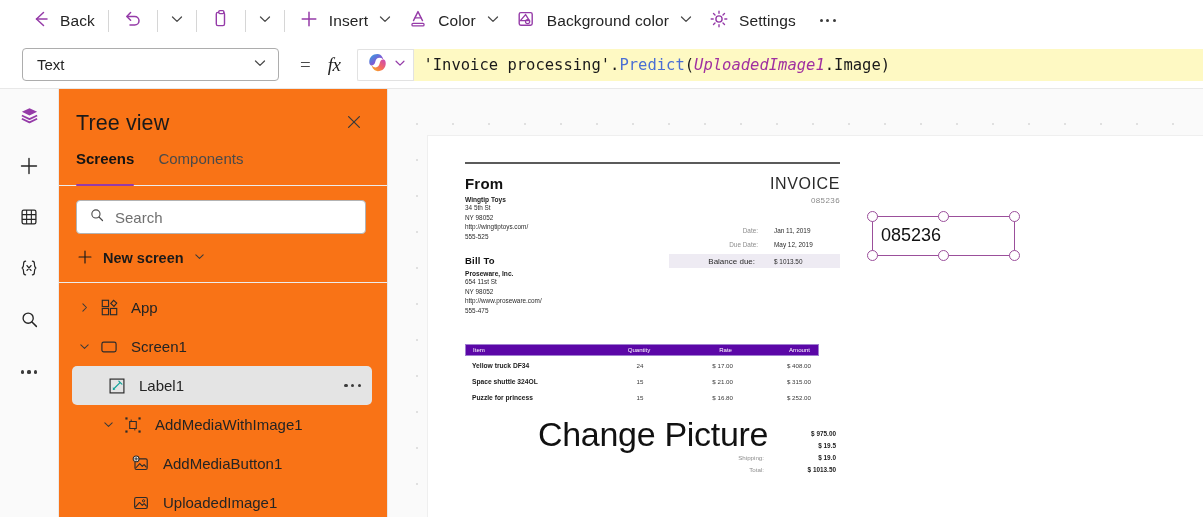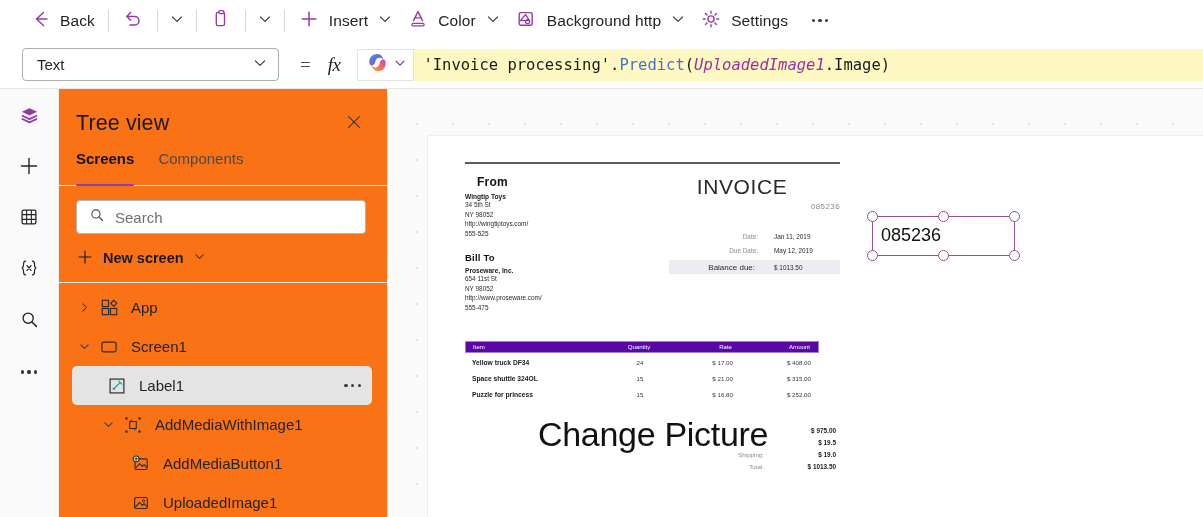--- a/index.html
+++ b/index.html
@@ -135,24 +135,24 @@
   }
   .screen-surface {
     position:absolute; left:40px; top:47px; width:790px; height:381px;
     background:#fff; box-shadow:0 0 0 1px #efefef;
   }
 
   
   .invoice { position:absolute; left:37px; top:26px; width:375px; }
   .inv-rule { height:2px; background:#5b5b5b; width:375px; }
   .inv-top { display:flex; justify-content:space-between; margin-top:11px; }
-  .inv-from-lbl { font-size:12px; font-weight:bold; color:#111; letter-spacing:.2px;margin-left:12px;}
+  .inv-from-lbl { font-size:15px; font-weight:bold; color:#111; letter-spacing:.2px;}
   .inv-co { font-size:6.6px; font-weight:bold; color:#1a1a1a; margin-top:4px; }
   .inv-line { font-size:6.4px; color:#2b2b2b; line-height:1.52; }
-  .inv-title { font-size:21px; color:#2a2a2a; letter-spacing:.6px; text-align:center;
+  .inv-title { font-size:16px; color:#2a2a2a; letter-spacing:.6px; text-align:right;
      font-family:"Liberation Sans",sans-serif; }
   .inv-num { font-size:8px; color:#8a8a8a; text-align:right; margin-top:3px; letter-spacing:.4px;}
   .billto-lbl { font-size:9.5px; font-weight:bold; color:#111; letter-spacing:.2px;}
   .meta-row { display:flex; justify-content:flex-end; gap:0; margin-top:7px; font-size:6.4px;}
   .meta-k { color:#8d8d8d; width:105px; text-align:right; padding-right:16px;}
   .meta-v { color:#2b2b2b; width:66px; text-align:left;}
   .balance {
     display:flex; align-items:center; background:#eeebf3; height:14px;
     width:171px; margin-left:auto; margin-top:6px;
   }
@@ -286,21 +286,21 @@
     </div>
 
     <div class="tb-item">
       <span>
         <svg width="23" height="22" viewBox="0 0 23 22" fill="none">
           <rect x="4.2" y="4.6" width="13" height="12.6" rx="1.6" stroke="#953BA8" stroke-width="1.4"></rect>
           <path d="M5.4 12.6 L10.6 6.6 L14.4 12.6 z" stroke="#953BA8" stroke-width="1.3" fill="none"></path>
           <circle cx="12.6" cy="13.6" r="2.1" stroke="#953BA8" stroke-width="1.2" fill="none"></circle>
         </svg>
       </span>
-      <span class="tb-label">Background http</span>
+      <span class="tb-label">Background color</span>
       <span class="chev">
         <svg width="16" height="16" viewBox="0 0 16 16" fill="none">
             <path d="M3.5 6 L8 10.4 L12.5 6" stroke="#4a4a4a" stroke-width="1.3" stroke-linecap="round" stroke-linejoin="round"></path>
           </svg>
       </span>
     </div>
 
     <div class="tb-item">
       <span>
         <svg width="22" height="22" viewBox="0 0 22 22" fill="none">

